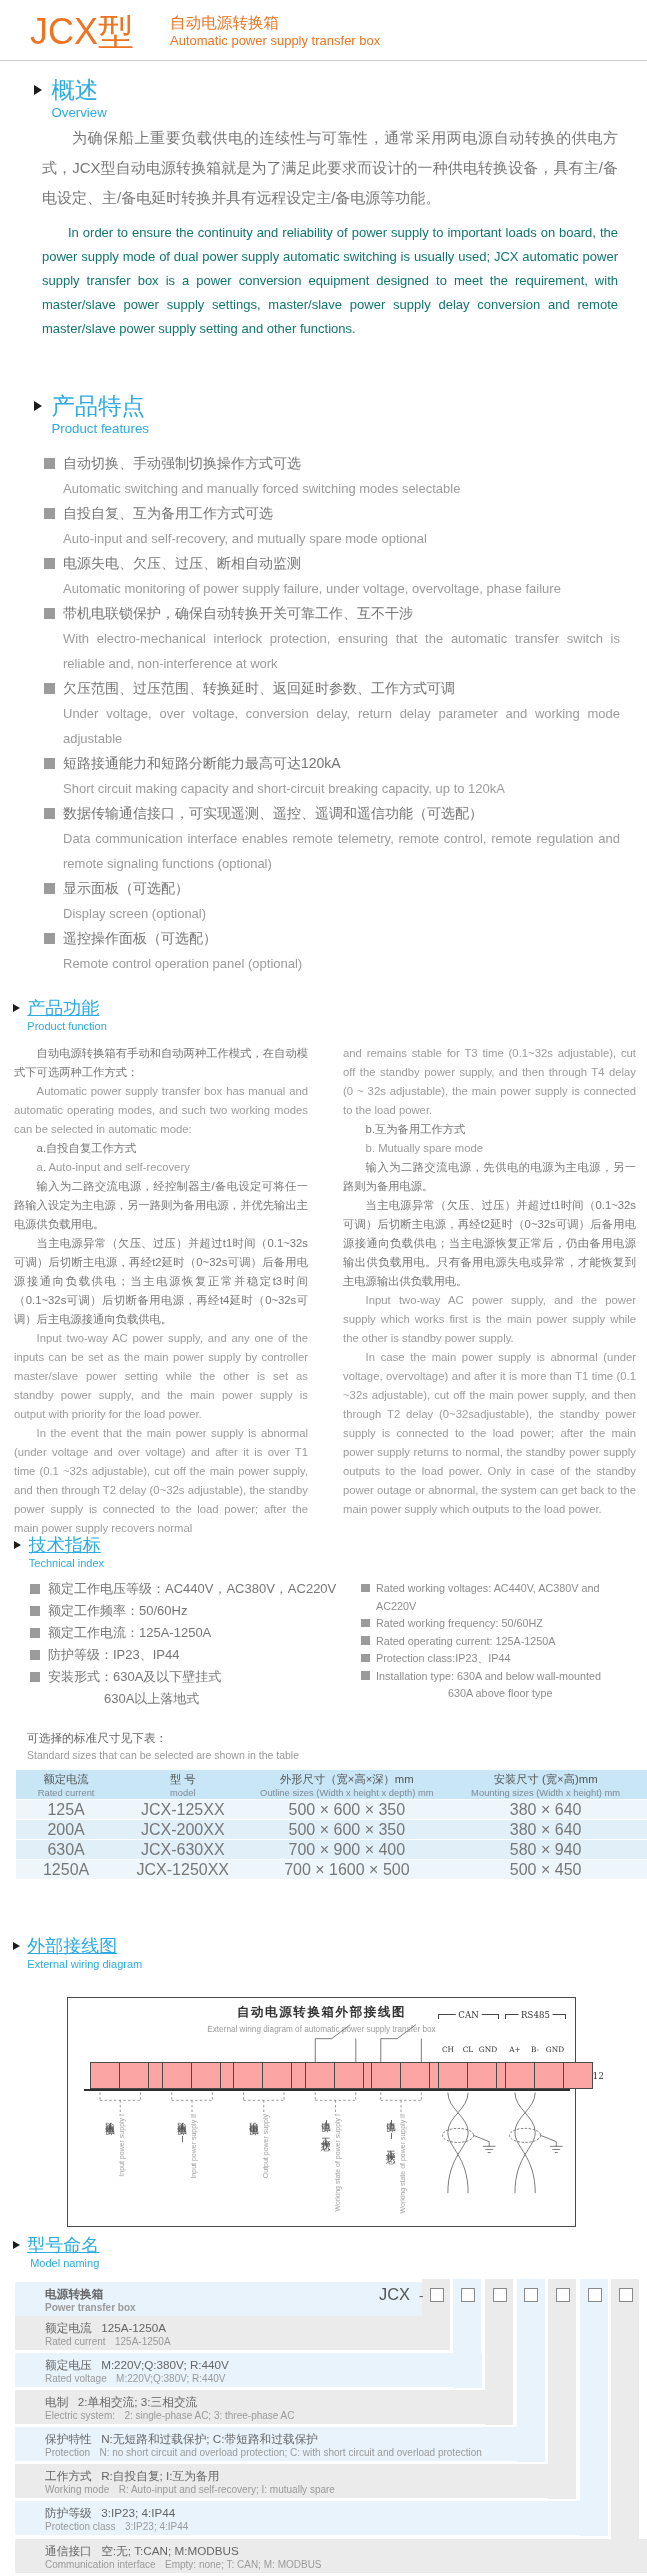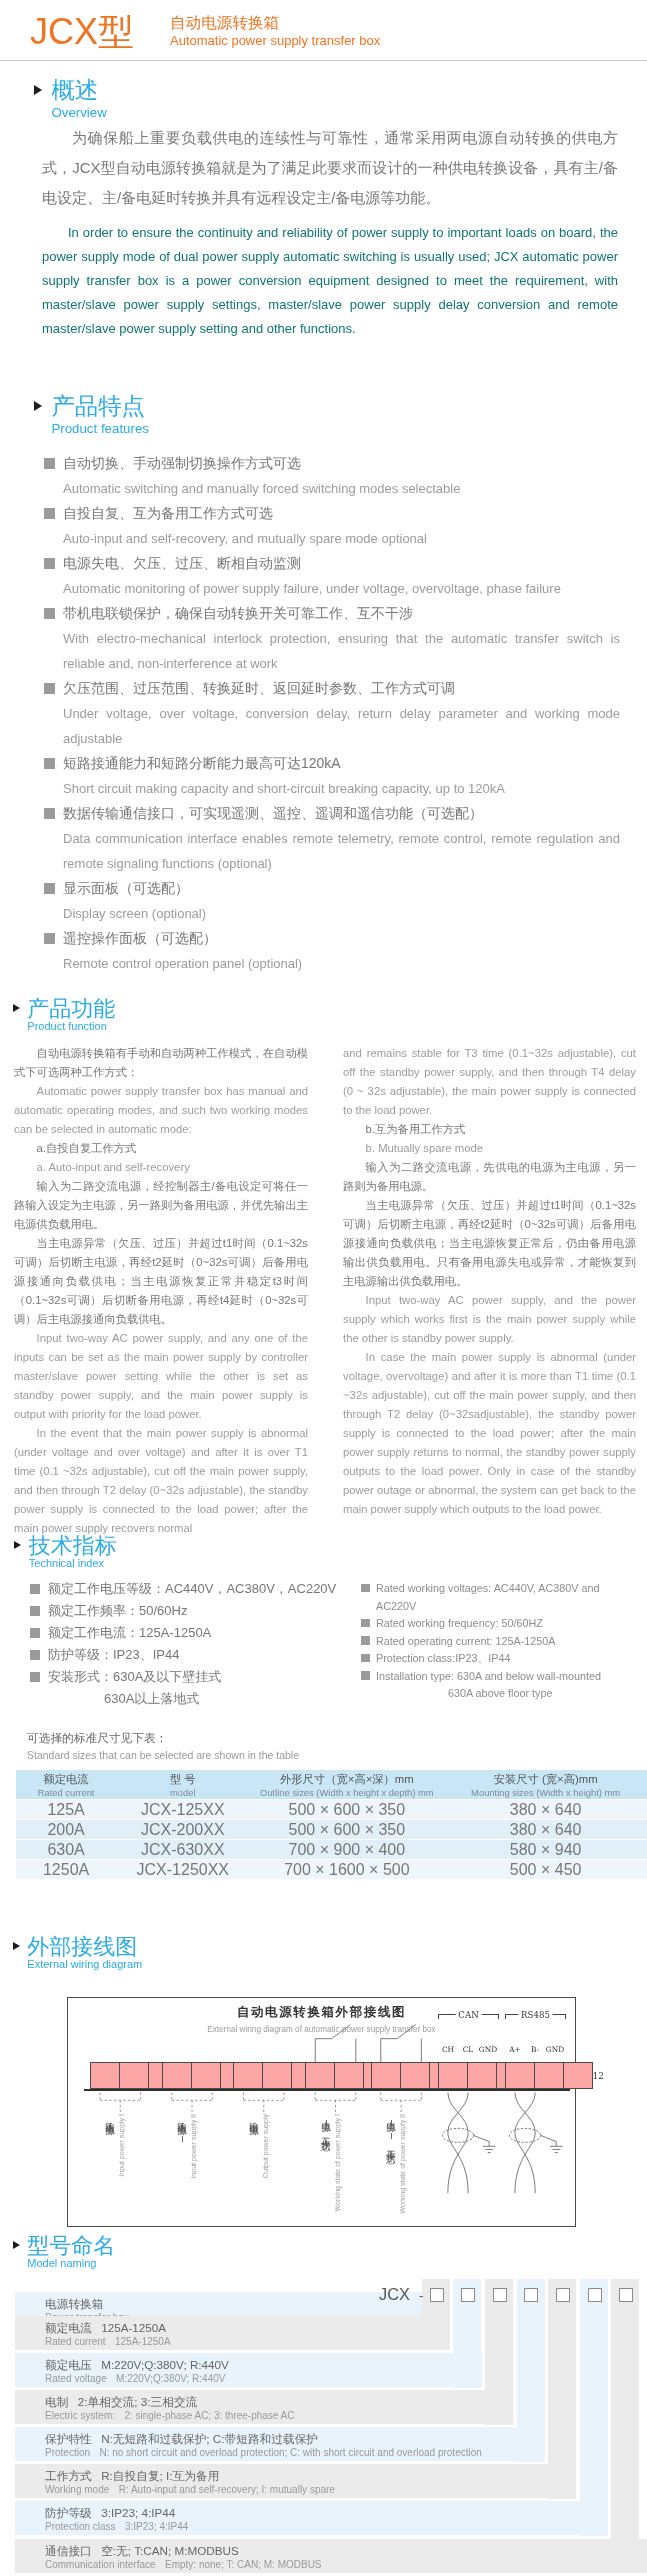--- a/index.html
+++ b/index.html
@@ -12,21 +12,21 @@
   .brand-sub .cn{font-size:15.6px;line-height:19px;}
   .brand-sub .en{font-size:13px;line-height:17px;}
   .top-rule{left:0;top:60px;width:648px;border-top:0.8px solid #cfcfcf;}
   
   .sec{display:flex;align-items:flex-start;}
   .tri{width:0;height:0;border-left:8.6px solid #1c1c1c;border-top:5.5px solid transparent;
        border-bottom:5.5px solid transparent;margin-top:7px;margin-right:9.4px;}
   .tri.sm{border-left-width:7px;border-top-width:4.7px;border-bottom-width:4.7px;margin-top:4.7px;margin-right:7.8px;}
   .sec h2{margin:0;font-weight:normal;color:#2aabe4;}
   .sec .h-big{font-size:23.4px;line-height:25px;}
-  .sec .h-sm{font-size:22px;line-height:19px;}
+  .sec .h-sm{font-size:18px;line-height:19px;text-decoration:underline;}
   .sec .sub{color:#2aabe4;}
   .sec .sub-big{font-size:13.3px;margin-top:2.3px;}
   .sec .sub-sm{font-size:11px;margin-top:2.3px;}
   
   .ov-cn{left:42px;top:123px;width:576px;font-size:15px;line-height:30px;color:#787878;
          text-align:justify;text-indent:2em;}
   .ov-en{left:42px;top:221px;width:576px;font-size:13px;line-height:24px;color:#0f766e;
          text-align:justify;text-indent:2em;}
   
   .feat-list{left:44px;top:451px;width:576px;}
@@ -373,31 +373,31 @@
   <div class="vlabel" style="left:251px;">
     <span class="vcn">电源I工作状态</span>
     <span class="ven">Working state of power supply I</span>
   </div>
   <div class="vlabel" style="left:316px;">
     <span class="vcn">电源II工作状态</span>
     <span class="ven">Working state of power supply II</span>
   </div>
 </div>
 
-<div class="abs sec" style="left:12.5px;top:2236px;">
+<div class="abs sec" style="left:12.5px;top:2236px;text-align:right;">
   <span class="tri sm"></span>
   <div>
     <h2 class="h-sm">型号命名</h2>
     <div class="sub sub-sm">Model naming</div>
   </div>
 </div>
 
 <div class="abs naming">
 
-  <div class="nrow blue" style="top:13px;width:427px;">
+  <div class="nrow blue" style="top:3px;width:427px;font-weight:bold;">
     <div class="line-cn"><span>电源转换箱</span><span class="val"></span></div>
     <div class="line-en"><span>Power transfer box</span><span class="val"></span></div>
   </div>
   <div class="nrow gray" style="top:37px;width:435px;">
     <div class="line-cn"><span>额定电流</span><span class="val">125A-1250A</span></div>
     <div class="line-en"><span>Rated current</span><span class="val">125A-1250A</span></div>
   </div>
   <div class="nrow blue" style="top:74px;width:467px;">
     <div class="line-cn"><span>额定电压</span><span class="val">M:220V;Q:380V; R:440V</span></div>
     <div class="line-en"><span>Rated voltage</span><span class="val">M:220V;Q:380V; R:440V</span></div>

